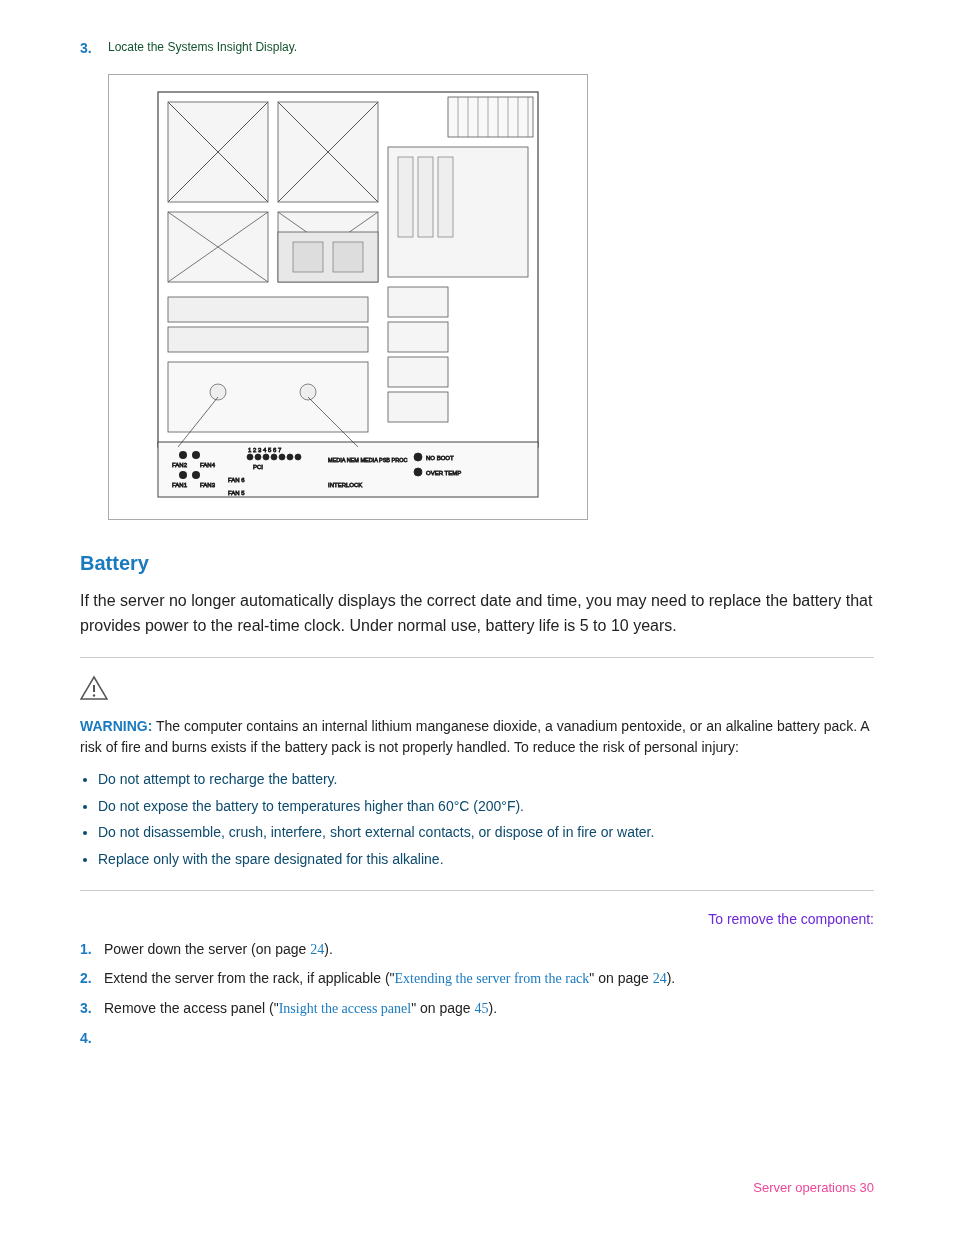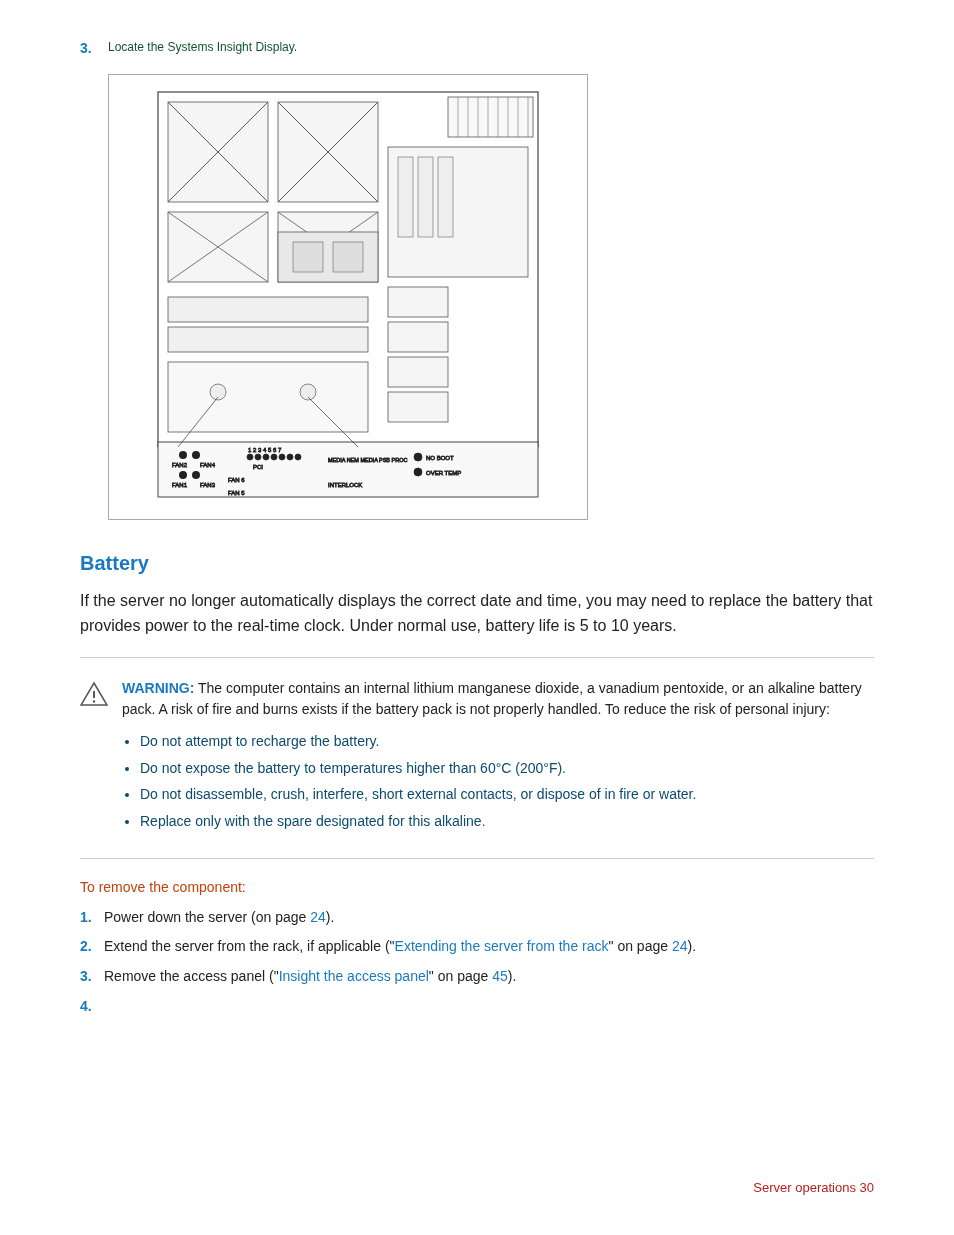--- a/index.html
+++ b/index.html
@@ -56,25 +56,26 @@
     .battery-intro {
       font-size: 16px;
       color: #222;
       margin-bottom: 18px;
       line-height: 1.55;
     }
 
     .warning-box {
       border-top: 1px solid #ccc;
       border-bottom: 1px solid #ccc;
-      padding: 20px 0;
+      padding: 14px 0;
       margin-bottom: 20px;
       display: flex;
       align-items: flex-start;
       gap: 14px;
+      flex-direction: column;
     }
 
     .warning-icon {
       flex-shrink: 0;
       width: 28px;
       height: 28px;
       margin-top: 2px;
     }
 
     .warning-content {
@@ -94,22 +95,23 @@
     }
 
     .warning-bullets li {
       margin-bottom: 5px;
       list-style-type: disc;
       color: #0c4a6e;
     }
 
     .to-remove {
       font-size: 14px;
-      color: #c2410c;
+      color: #6d28d9;
       margin-bottom: 12px;
+      text-align: right;
     }
 
     .numbered-steps {
       list-style: none;
       padding: 0;
       margin: 0;
     }
 
     .numbered-steps li {
       display: flex;
@@ -121,28 +123,29 @@
 
     .num-label {
       color: #1a7abf;
       font-weight: bold;
       min-width: 24px;
     }
 
     .link-blue {
       color: #1a7abf;
       text-decoration: none;
+      font-family: Liberation Serif, serif;
     }
 
     .footer-line {
       position: fixed;
       bottom: 40px;
       right: 80px;
       font-size: 13px;
-      color: #b91c1c;
+      color: #ec4899;
     }
   </style>
 </head>
 <body>
 
 <div class="step-intro">
   <span class="step-number-blue">3.</span>
   <span class="step-text">Locate the Systems Insight Display.</span>
 </div>
 

